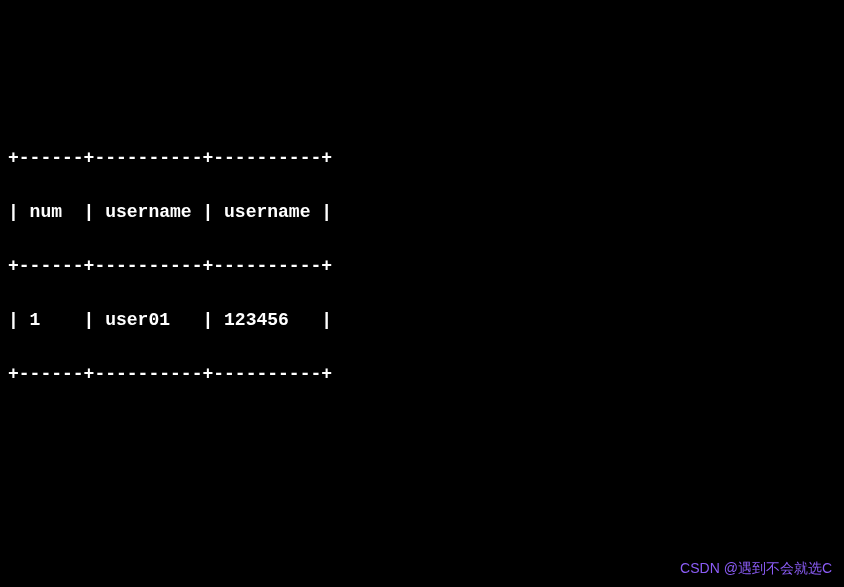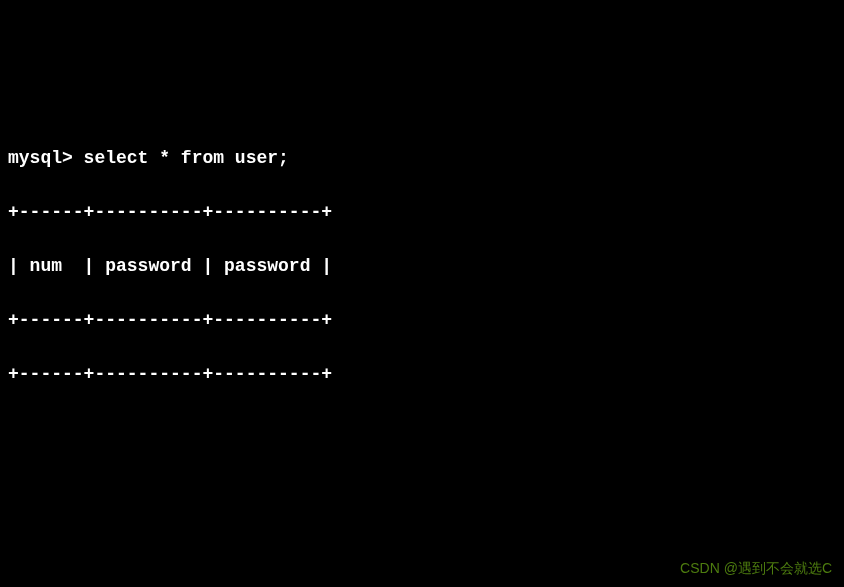--- a/index.html
+++ b/index.html
@@ -19,36 +19,36 @@
       position: relative;
       white-space: pre;
     }
     .terminal {
       font-weight: bold;
     }
     .watermark {
       position: absolute;
       bottom: 8px;
       right: 12px;
-      color: #4d7c0f;
+      color: #8b5cf6;
       font-family: Arial, sans-serif;
       font-size: 14px;
       font-weight: normal;
     }
   </style>
 </head>
 <body>
 
 
 
 <div class="terminal">
-<div>mysql&gt; select * from user;</div>
 <div>+------+----------+----------+</div>
-<div>| num  | password | password |</div>
+<div>| num  | username | username |</div>
 <div>+------+----------+----------+</div>
+<div>| 1    | user01   | 123456   |</div>
 <div>+------+----------+----------+</div>
 <div></div>
 
 
 
 
 
 <div></div>
 
 

